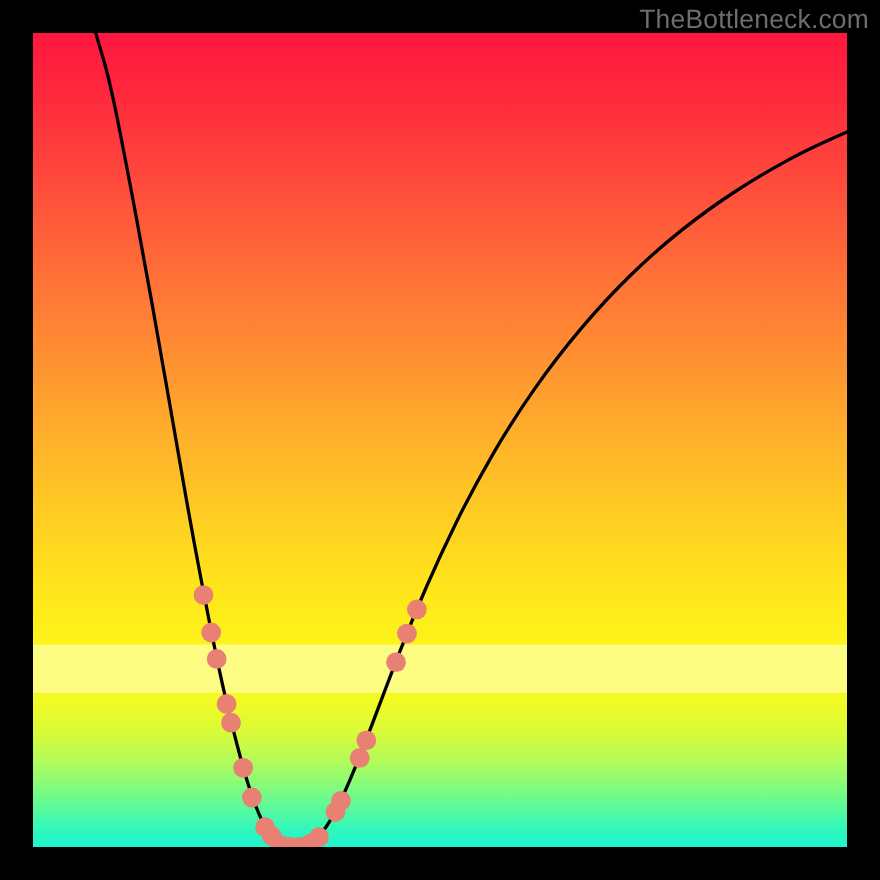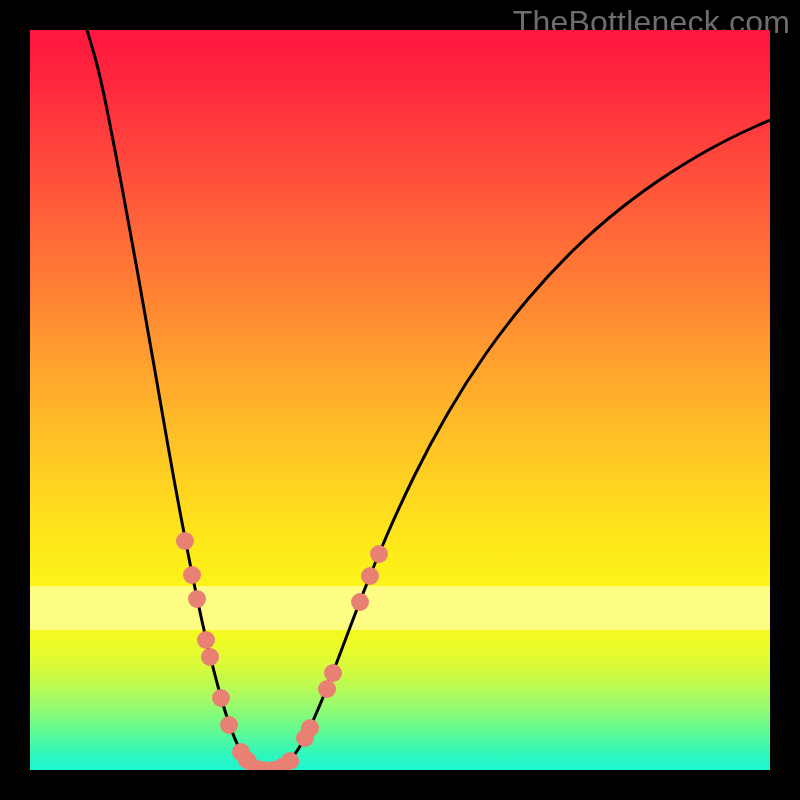--- a/index.html
+++ b/index.html
@@ -58,21 +58,21 @@
     left: 0;
     top: 0;
     width: 740px;
     height: 740px;
   }
   .watermark {
     position: absolute;
     top: 4px;
     right: 10px;
     color: #6d6d6d;
-    font-size: 32px;
+    font-size: 24px;
     font-weight: 400;
     letter-spacing: 0.2px;
   }
 </style>
 </head>
 <body>
 
 <div class="frame">
   <div class="watermark">TheBottleneck.com</div>
   <div class="plot-area">

